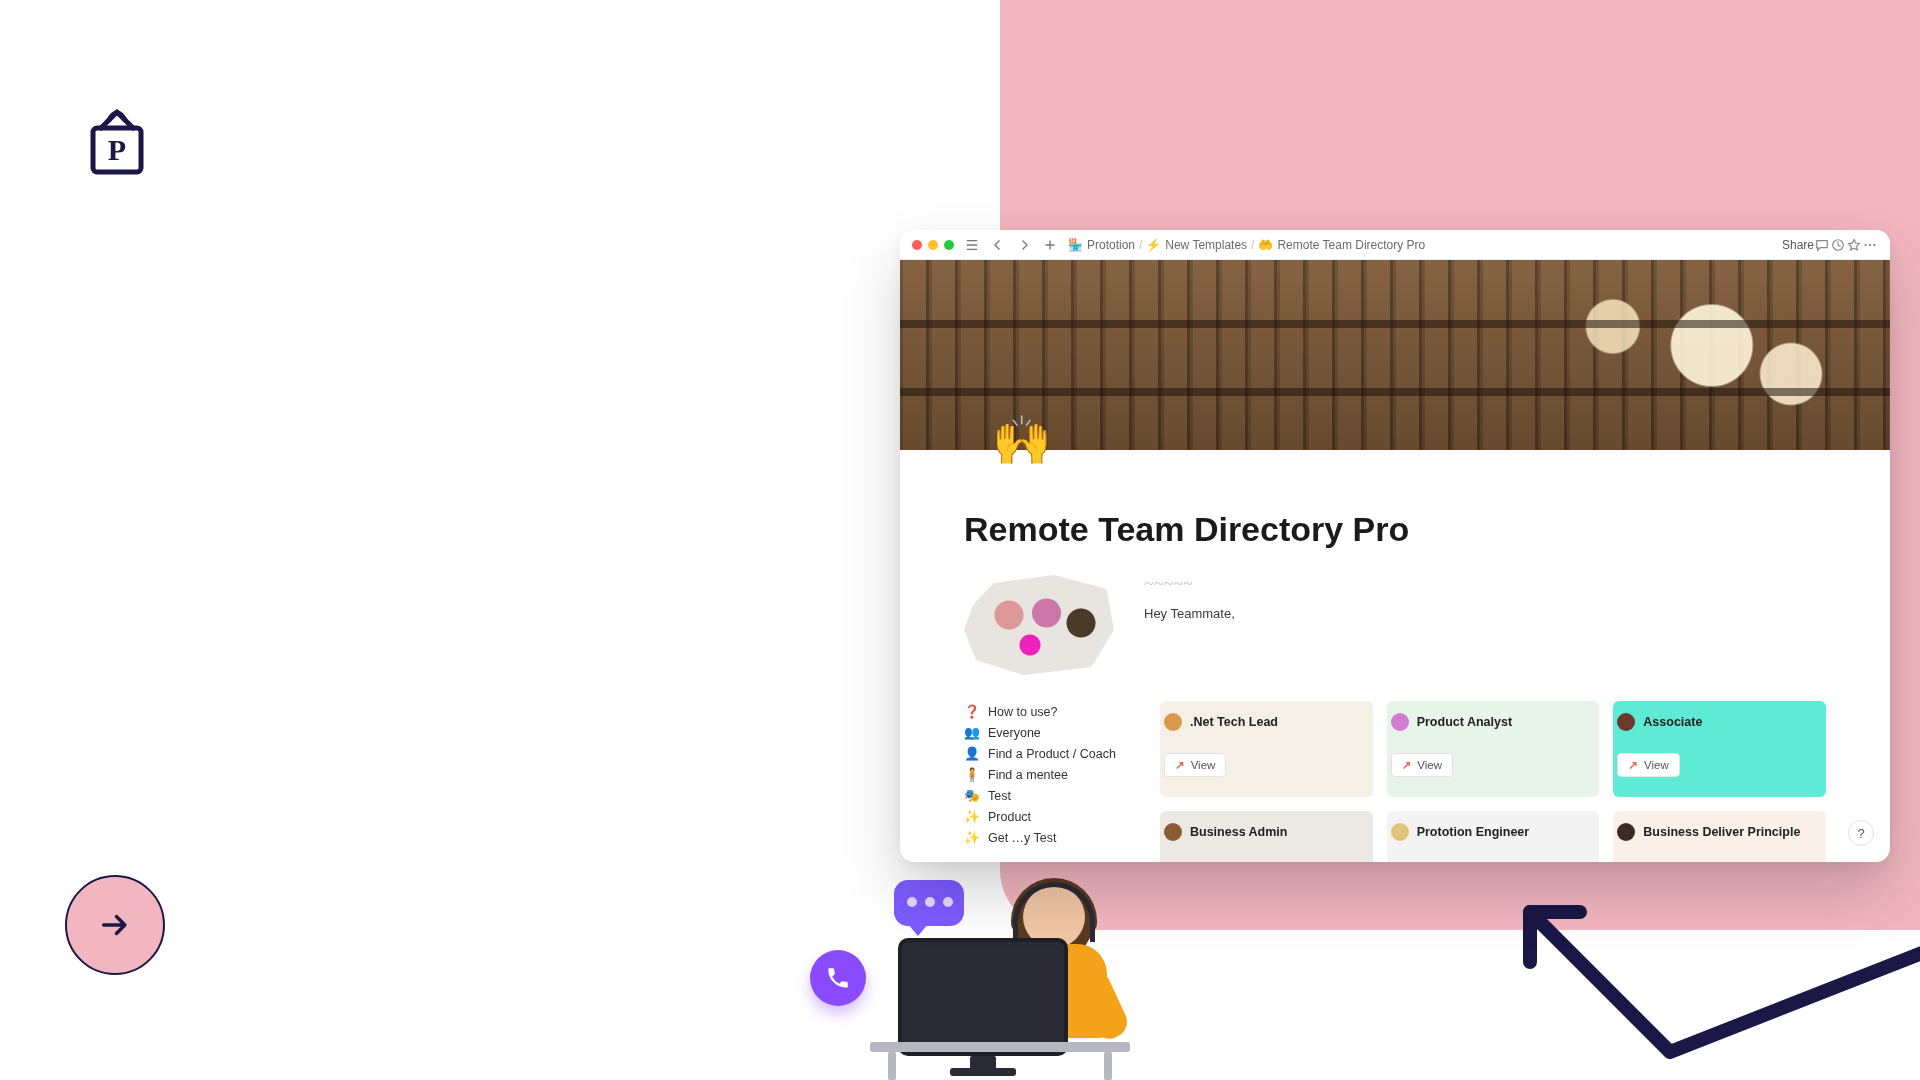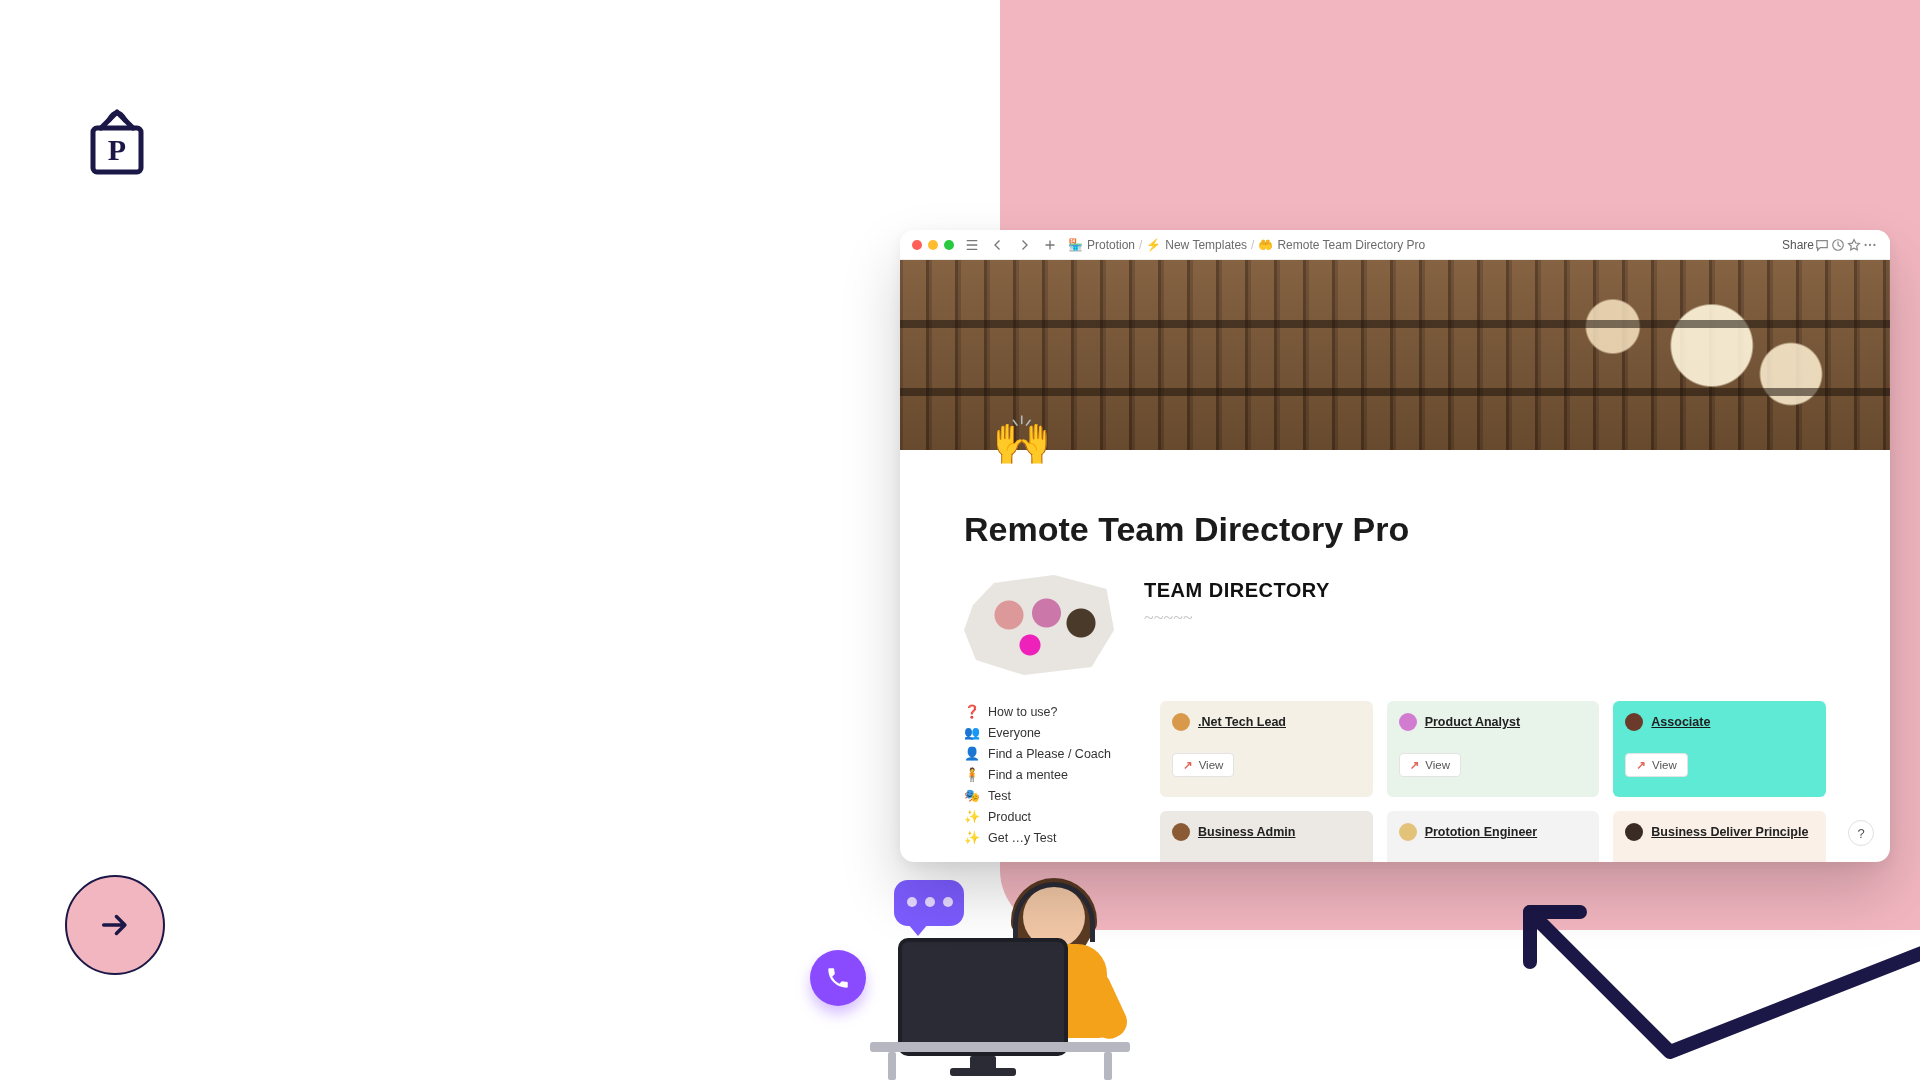--- a/index.html
+++ b/index.html
@@ -234,24 +234,23 @@
   }
   .nav .ico { width:16px; text-align:center; font-size:13px;}
   .board {
     flex:1; display:grid;
     grid-template-columns: repeat(3, 1fr);
     grid-auto-rows: min-content;
     gap: 14px;
   }
   .card {
     border-radius: 6px;
-    padding: 12px 12px 14px 12px;
+    padding: 12px 12px 14px 4px;
     font-size: 12.5px;
     min-height: 78px;
-    text-decoration: underline;
   }
   .card.expanded { min-height: 96px; }
   .card .role { display:flex; align-items:center; gap:8px; font-weight:600; color:#222; }
   .card .avatar {
     width:18px;height:18px;border-radius:50%;
     display:inline-block;
   }
   .card .viewbtn {
     display:inline-flex; align-items:center; gap:6px;
     margin-top: 22px;
@@ -410,38 +409,38 @@
   <div class="page-icon">🙌</div>
 
   <div class="content">
     <h1 class="page-title">Remote Team Directory Pro</h1>
 
     <div class="intro">
       <div class="team-photo">
         <div class="brush"></div>
       </div>
       <div class="intro-text">
-        <h3>TEAM DIRECTORY</h3>
         <div class="sig">~~~~~</div>
+        <div>Hey Teammate,</div>
       </div>
     </div>
 
     <div class="columns">
       <div class="nav" id="nav">
           <a>
             <span class="ico">❓</span>
             <span>How to use?</span>
           </a>
           <a>
             <span class="ico">👥</span>
             <span>Everyone</span>
           </a>
           <a>
             <span class="ico">👤</span>
-            <span>Find a Please / Coach</span>
+            <span>Find a Product / Coach</span>
           </a>
           <a>
             <span class="ico">🧍</span>
             <span>Find a mentee</span>
           </a>
           <a>
             <span class="ico">🎭</span>
             <span>Test</span>
           </a>
           <a>

